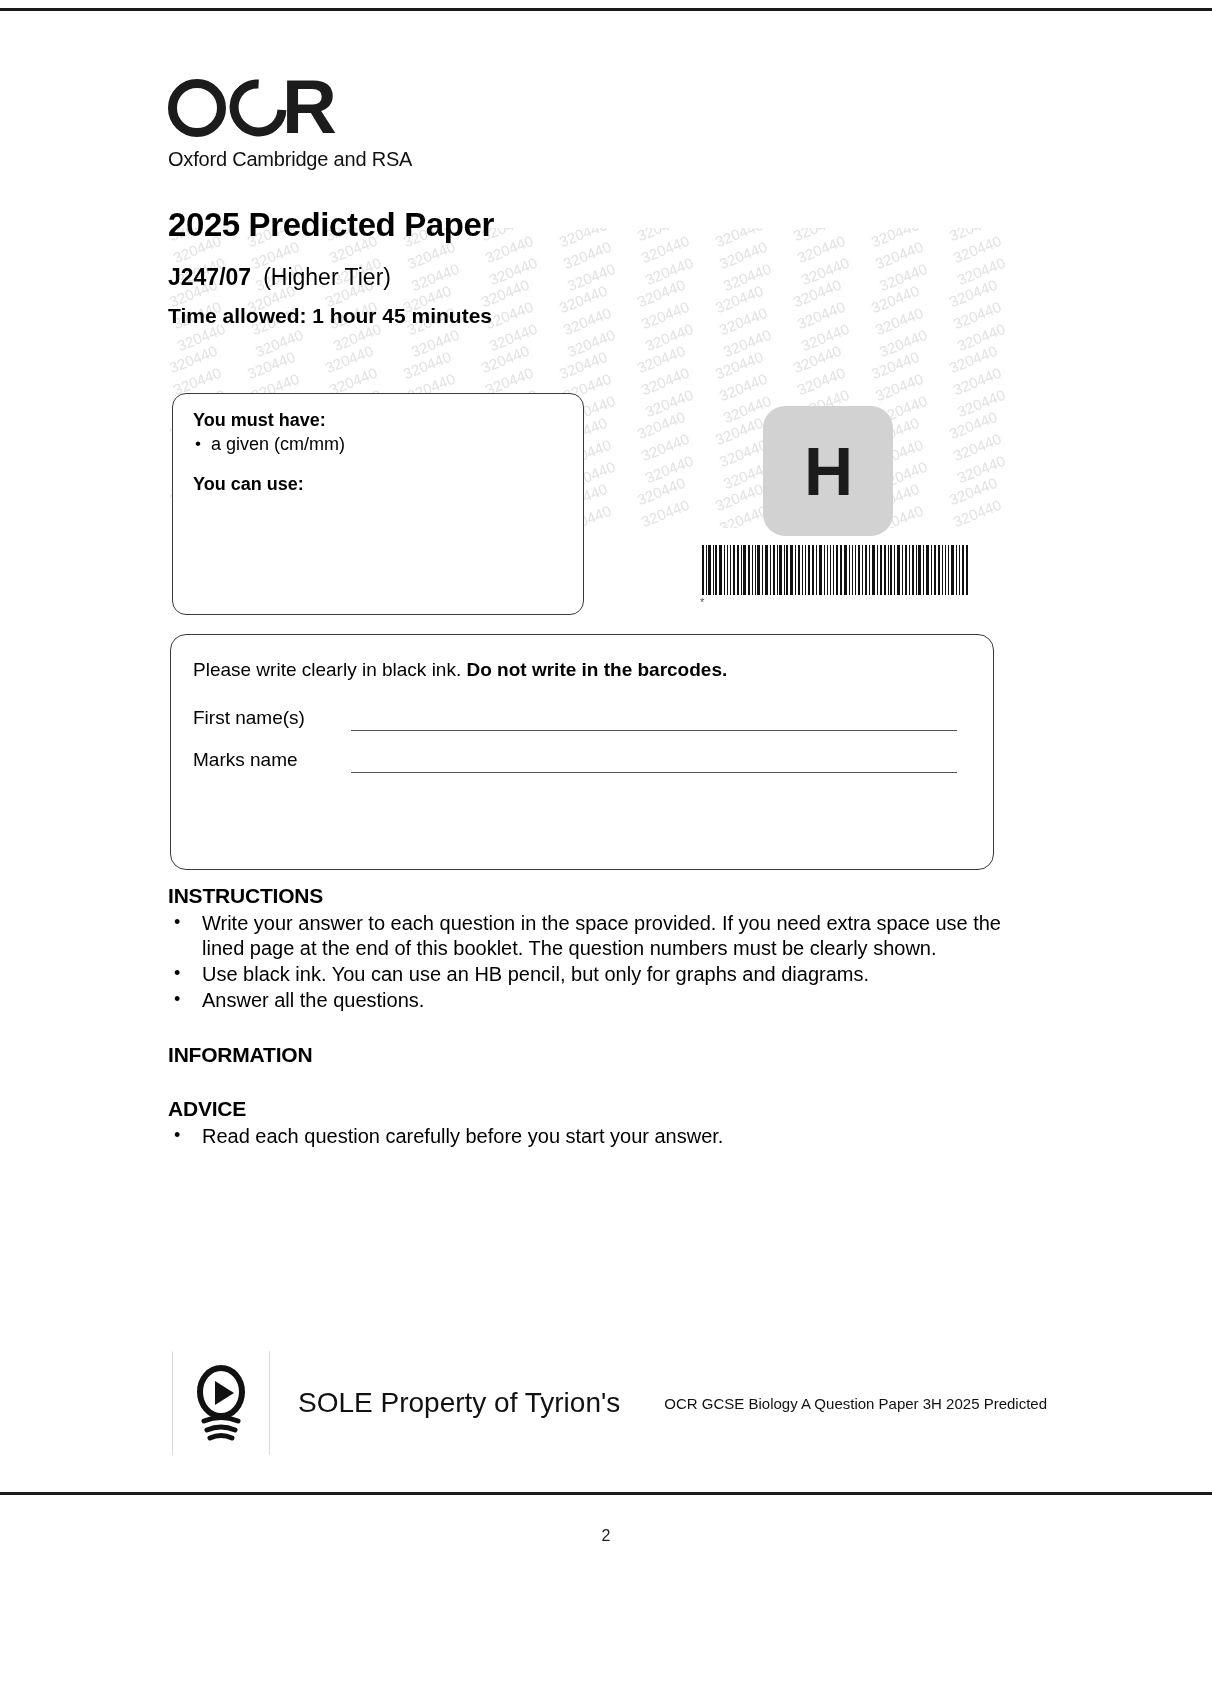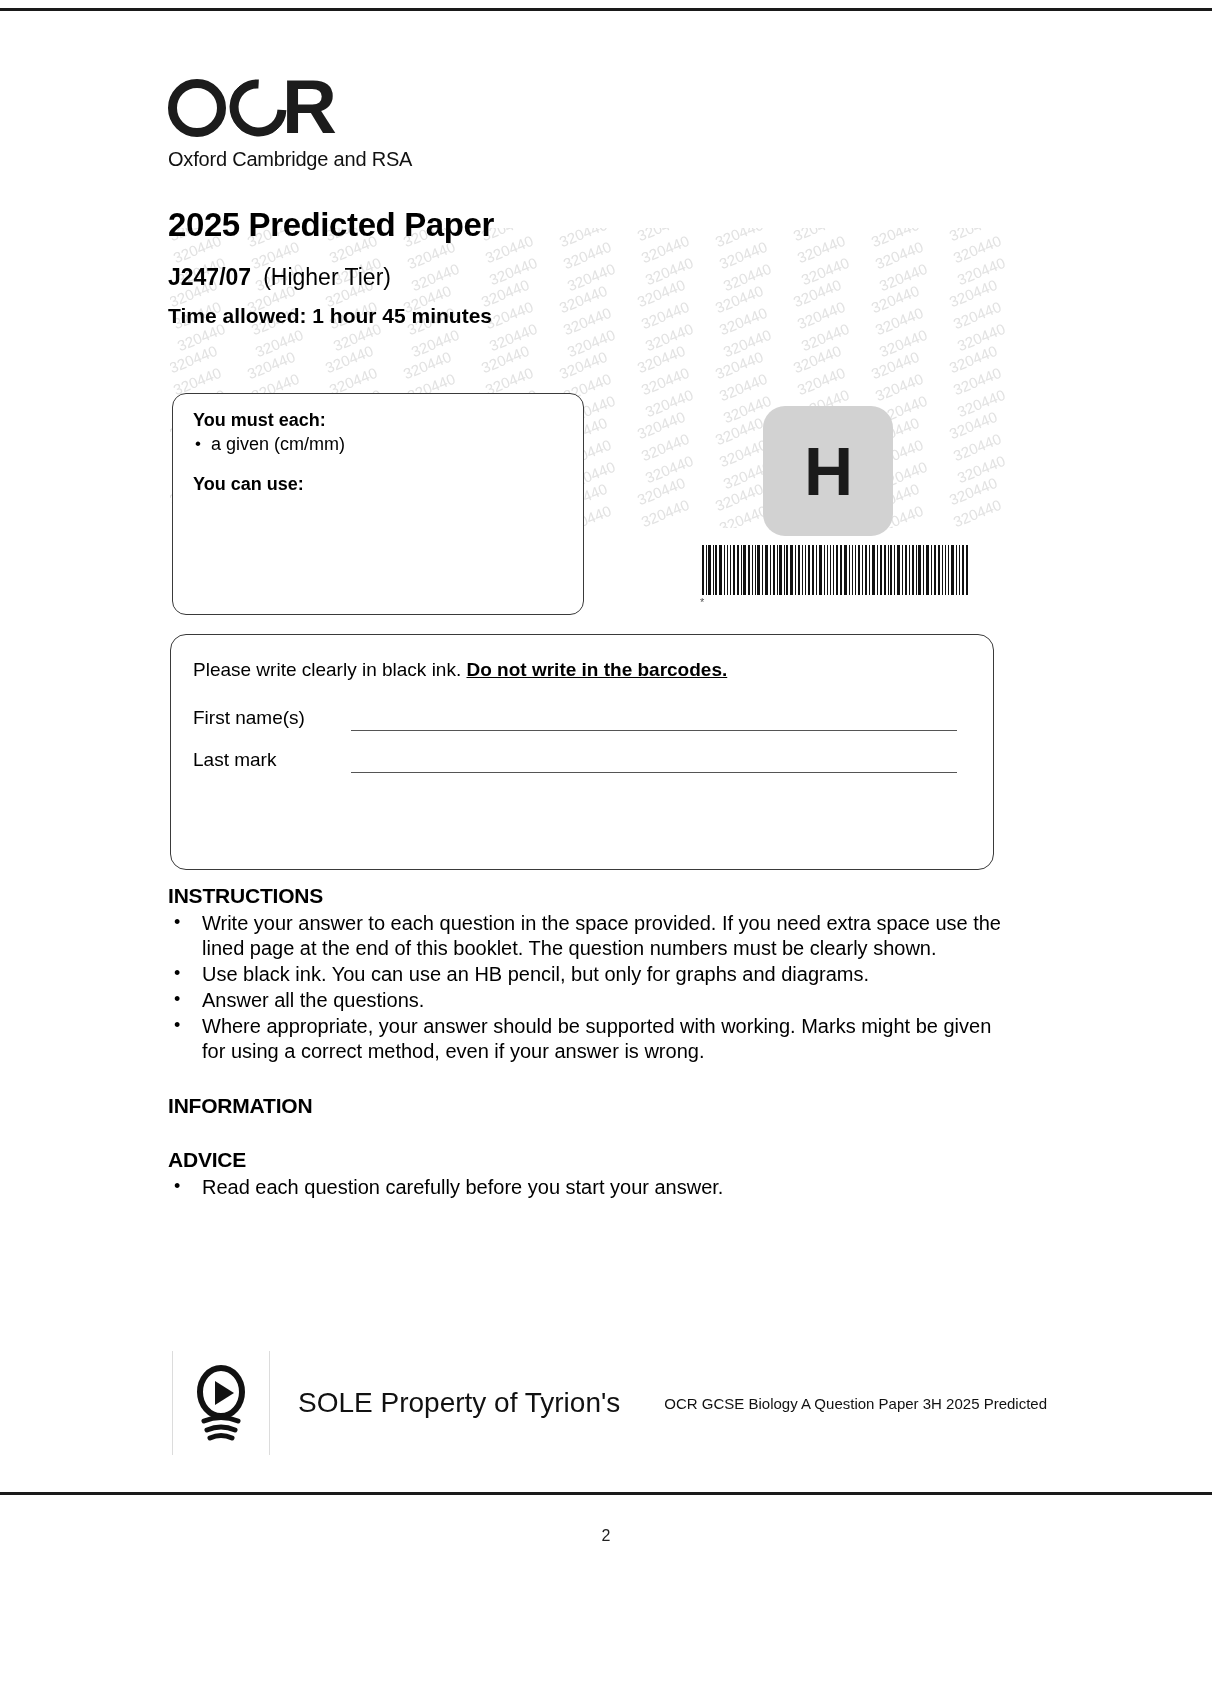--- a/index.html
+++ b/index.html
@@ -247,21 +247,21 @@
     border-radius: 16px;
     background: #fff;
     z-index: 4;
     box-sizing: border-box;
     padding: 24px 22px 0 22px;
   }
   .cand-note {
     font-size: 19px;
     margin-bottom: 26px;
   }
-  .cand-note b { font-weight: 700; text-decoration: underline; }
+  .cand-note b { font-weight: 700; }
 
   .cand-row {
     display: flex;
     align-items: center;
     margin-bottom: 24px;
   }
   .cand-label {
     font-size: 19px;
     width: 150px;
     flex: 0 0 auto;
@@ -571,21 +571,21 @@
 
     <div class="t-main">2025 Predicted Paper</div>
     <div class="t-code-row">
       <span class="code">J247/07</span><span class="tier">(Higher Tier)</span>
     </div>
     <div class="t-time">Time allowed: 1 hour 45 minutes</div>
 
   </div>
 
   <div class="musthave">
-    <h4>You must each:</h4>
+    <h4>You must have:</h4>
     <ul>
       <li>a given (cm/mm)</li>
     </ul>
     <h4 class="second">You can use:</h4>
   </div>
 
   <div class="tier-badge">
     <span>H</span>
   </div>
 
@@ -673,34 +673,33 @@
       <span>Please write clearly in black ink. </span><b>Do not write in the barcodes.</b>
     </div>
 
 
     <div class="name-row">
       <div class="cand-label">First name(s)</div>
       <div class="name-line"></div>
     </div>
 
     <div class="name-row">
-      <div class="cand-label">Last mark</div>
+      <div class="cand-label">Marks name</div>
       <div class="name-line"></div>
     </div>
   </div>
 
   <div class="sections">
 
     <div class="block first">
       <h3>INSTRUCTIONS</h3>
       <ul>
         <li>Write your answer to each question in the space provided. If you need extra space use the lined page at the end of this booklet. The question numbers must be clearly shown.</li>
         <li>Use black ink. You can use an HB pencil, but only for graphs and diagrams.</li>
         <li>Answer all the questions.</li>
-        <li>Where appropriate, your answer should be supported with working. Marks might be given for using a correct method, even if your answer is wrong.</li>
       </ul>
     </div>
 
     <div class="block info">
       <h3>INFORMATION</h3>
     </div>
 
     <div class="block advice">
       <h3>ADVICE</h3>
       <ul>

